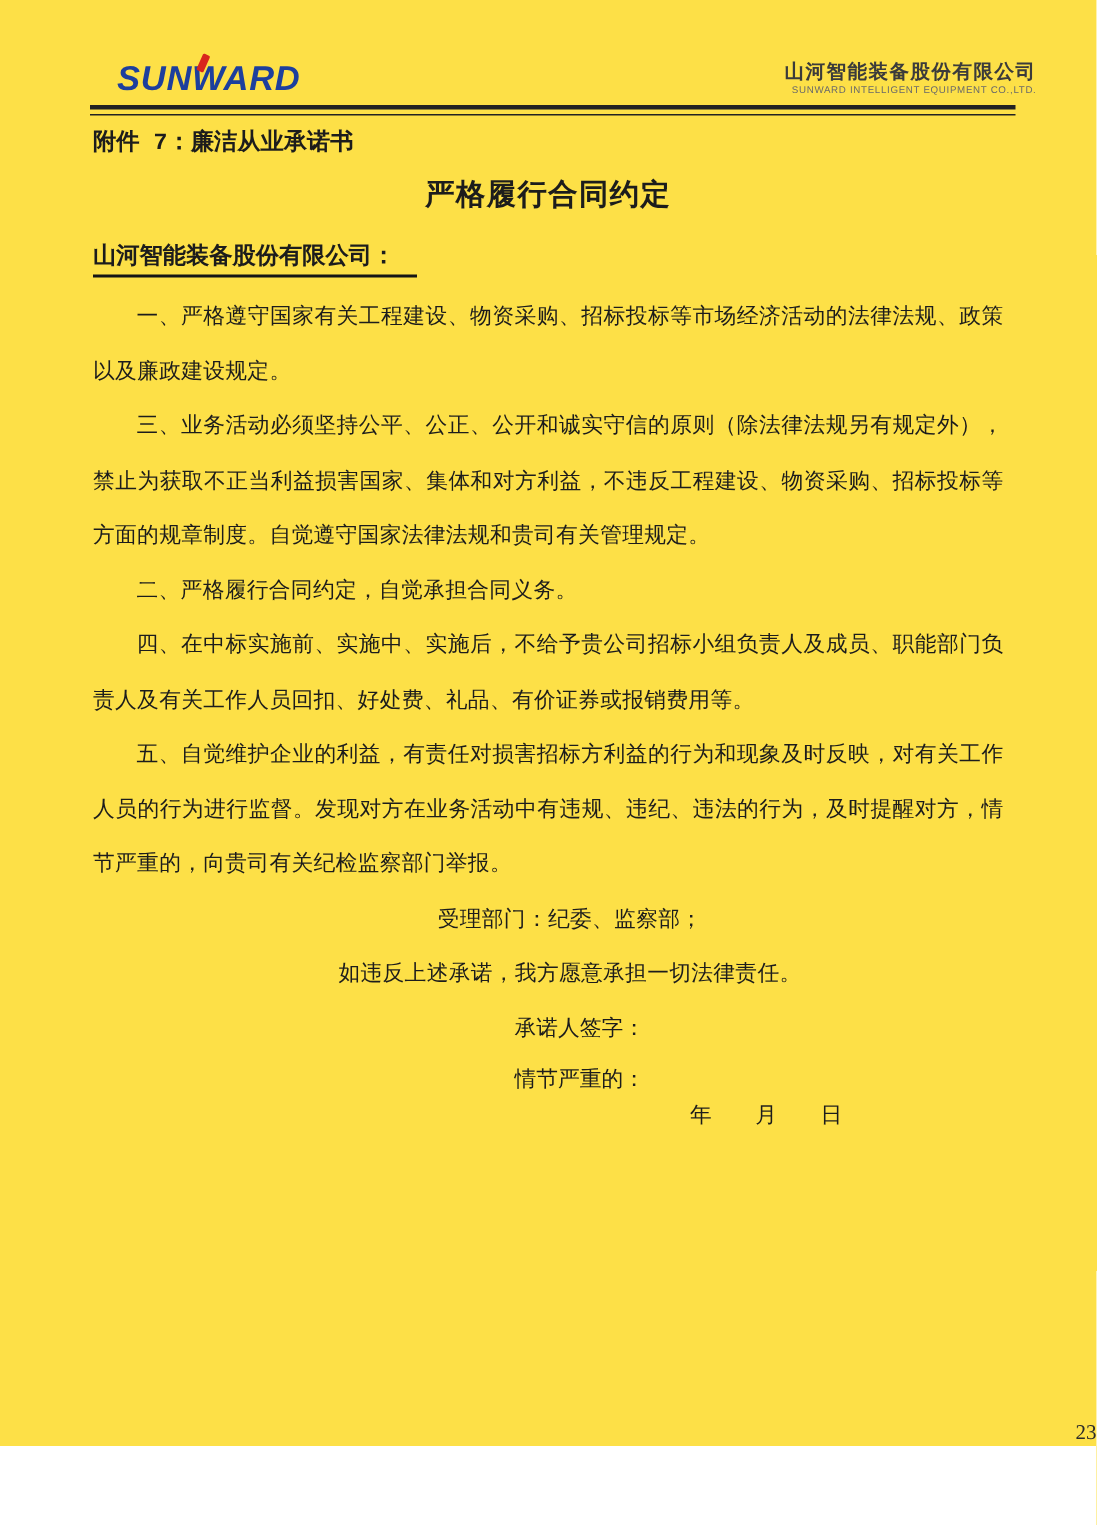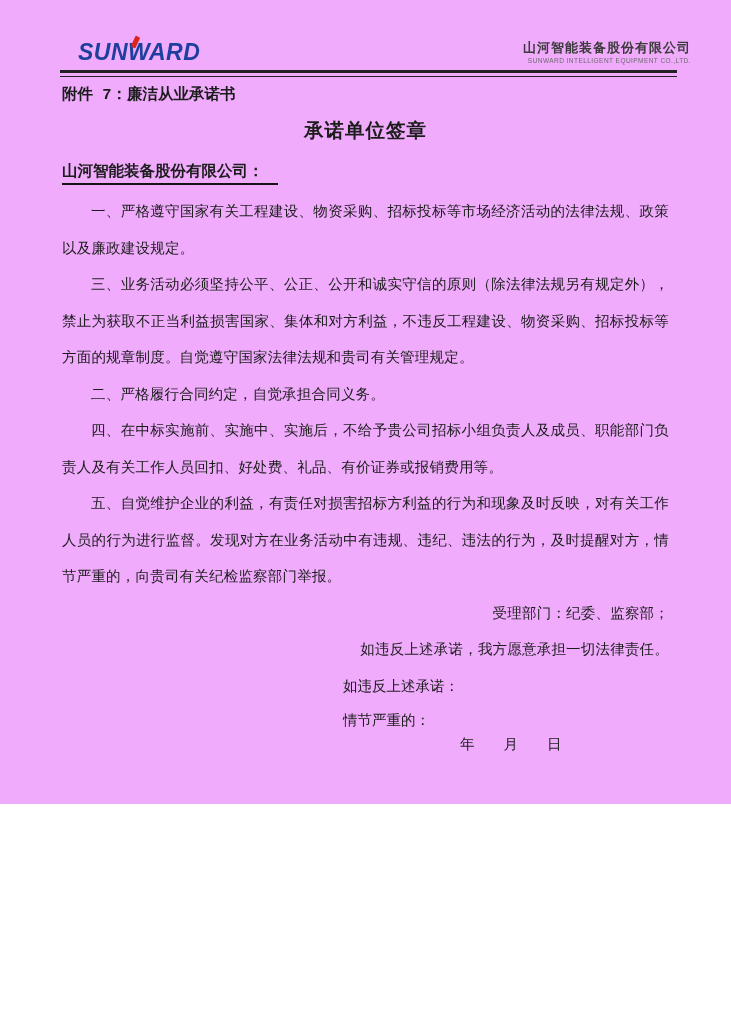--- a/index.html
+++ b/index.html
@@ -1,20 +1,20 @@
 <!DOCTYPE html>
 <html><head>
 <meta charset="utf-8">
 <style>
   html, body { margin: 0; padding: 0; background: #ffffff; }
   .page {
     position: relative;
     width: 731px;
-    height: 804px;
-    background: #f0abfc;
+    height: 964px;
+    background: #fde047;
     color: #1c1c1c;
     font-family: "Liberation Serif", "DejaVu Serif", serif;
     overflow: hidden;
   }
 
   
   .logo {
     position: absolute;
     left: 78px;
     top: 42px;
@@ -103,21 +103,21 @@
     padding-bottom: 1px;
   }
   .body-text p {
     margin: 0;
     font-size: 14.5px;
     line-height: 36.5px;
     text-indent: 2em;
     text-align: justify;
     letter-spacing: 0.2px;
   }
-  .body-text p.no-justify { text-align: right; }
+  .body-text p.no-justify { text-align: center; }
   .email-label { margin-left: 50px; }
 
   
   .sig-block { margin-top: 6px; font-size: 14.5px; }
   .sig-line { margin: 0; padding-left: 281px; line-height: 24px; }
   .sig-line.signer { margin-top: 10px; }
   .sig-date { margin: 0; padding-left: 398px; line-height: 24px; }
 
   
   .footer {
@@ -141,34 +141,34 @@
     <span class="logo-accent"></span>
   </div>
   <div class="company-block">
     <div class="company-cn">山河智能装备股份有限公司</div>
     <div class="company-en">SUNWARD INTELLIGENT EQUIPMENT CO.,LTD.</div>
   </div>
   <div class="header-rule"></div>
 
   <div class="doc">
     <p class="attachment-heading">附件 7：廉洁从业承诺书</p>
-    <h1 class="doc-title">承诺单位签章</h1>
+    <h1 class="doc-title">严格履行合同约定</h1>
     <p class="salutation"><span class="u">山河智能装备股份有限公司：</span></p>
 
     <div class="body-text">
       <p>一、严格遵守国家有关工程建设、物资采购、招标投标等市场经济活动的法律法规、政策以及廉政建设规定。</p>
       <p>三、业务活动必须坚持公平、公正、公开和诚实守信的原则（除法律法规另有规定外），禁止为获取不正当利益损害国家、集体和对方利益，不违反工程建设、物资采购、招标投标等方面的规章制度。自觉遵守国家法律法规和贵司有关管理规定。</p>
       <p>二、严格履行合同约定，自觉承担合同义务。</p>
       <p>四、在中标实施前、实施中、实施后，不给予贵公司招标小组负责人及成员、职能部门负责人及有关工作人员回扣、好处费、礼品、有价证券或报销费用等。</p>
       <p>五、自觉维护企业的利益，有责任对损害招标方利益的行为和现象及时反映，对有关工作人员的行为进行监督。发现对方在业务活动中有违规、违纪、违法的行为，及时提醒对方，情节严重的，向贵司有关纪检监察部门举报。</p>
       <p class="no-justify">受理部门：纪委、监察部；</p>
       <p class="no-justify">如违反上述承诺，我方愿意承担一切法律责任。</p>
     </div>
 
     <div class="sig-block">
-      <p class="sig-line">如违反上述承诺：</p>
+      <p class="sig-line">承诺人签字：</p>
       <p class="sig-line signer">情节严重的：</p>
       <p class="sig-date">年　　月　　日</p>
     </div>
   </div>
 
   <div class="footer">23</div>
 </div>
 
 </body></html>

